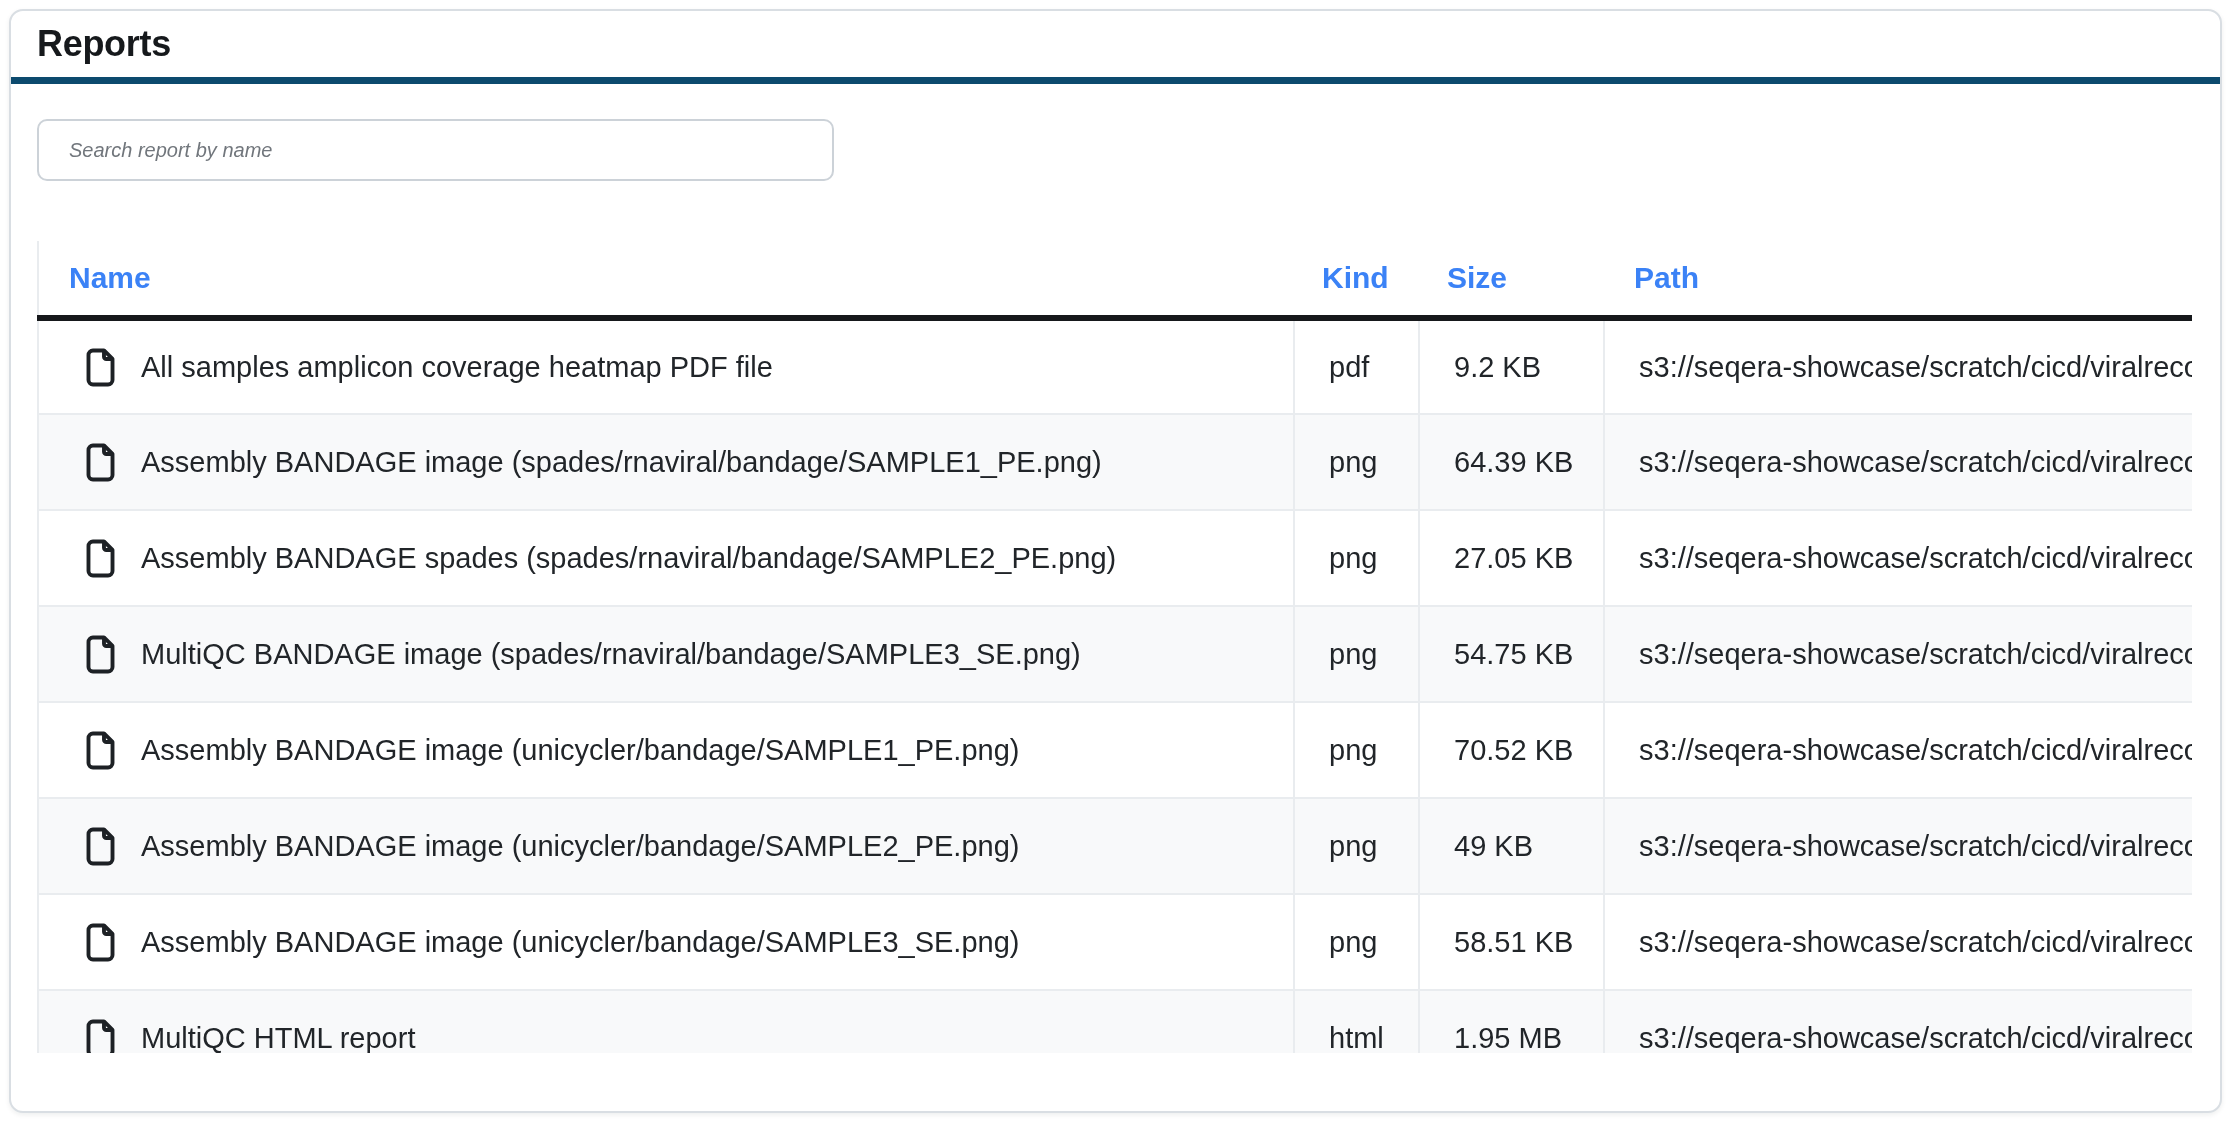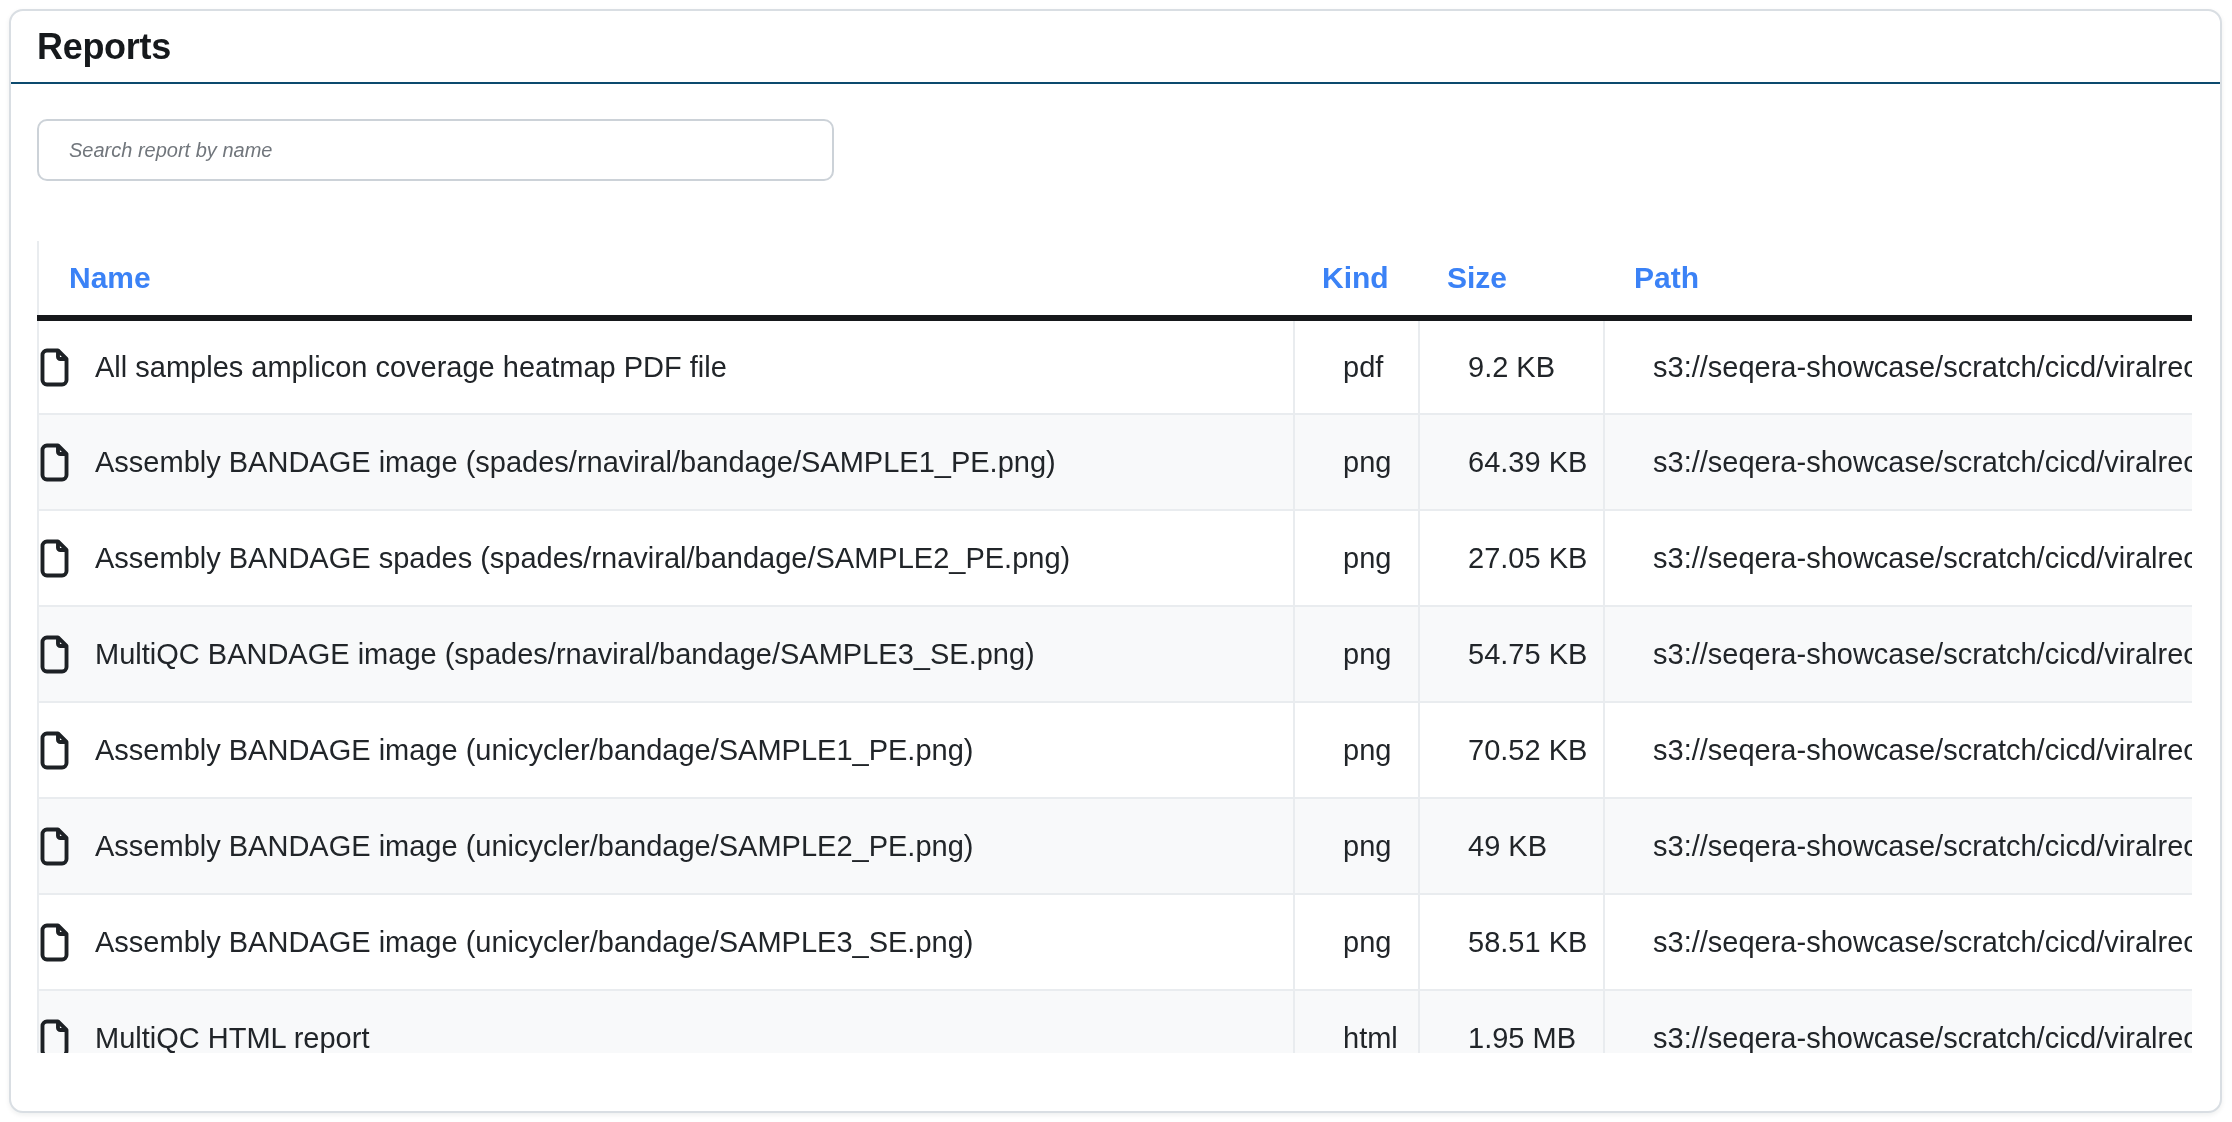--- a/index.html
+++ b/index.html
@@ -23,21 +23,21 @@
     position:absolute;
     left:9px; top:9px;
     width:2213px; height:1104px;
     background:#fff;
     border:2px solid var(--card-border);
     border-radius:14px;
     box-shadow:0 2px 5px rgba(20,26,31,.07);
   }
   .card-header{
     height:73px;
-    border-bottom:2px solid #0c4a6e;
+    border-bottom:7px solid #0c4a6e;
     display:flex;
     align-items:center;
     padding:0 26px;
   }
   .card-title{
     font-size:36px;
     font-weight:700;
     letter-spacing:-0.3px;
     color:#16191c;
   }
@@ -95,23 +95,23 @@
     vertical-align:middle;
     font-size:29px;
     color:var(--text);
     white-space:nowrap;
     overflow:hidden;
   }
   tbody tr:nth-child(even){background:var(--stripe);}
   tbody tr + tr td{border-top:2px solid var(--hairline);}
   .td-kind,.td-size,.td-path{
     border-left:2px solid var(--hairline);
-    padding-left:48px;
-  }
-  .td-name{}
+    padding-left:34px;
+  }
+  .td-name{padding-left:46px;}
   .name-cell{
     display:flex;
     align-items:center;
     gap:25px;
   }
   .file-icon{display:inline-flex;flex:0 0 auto;}
   .file-icon svg{display:block;}
   .name-text{font-size:29px;}
 </style>
 </head>

